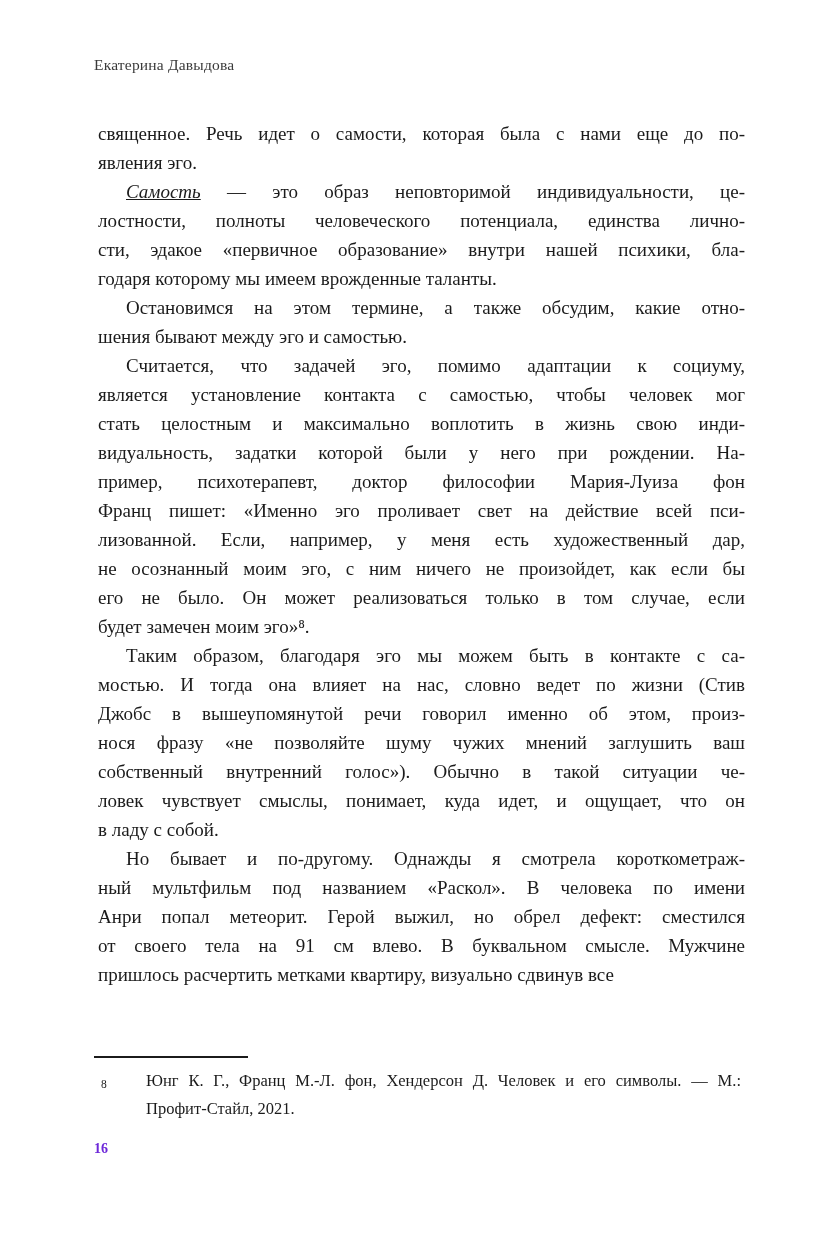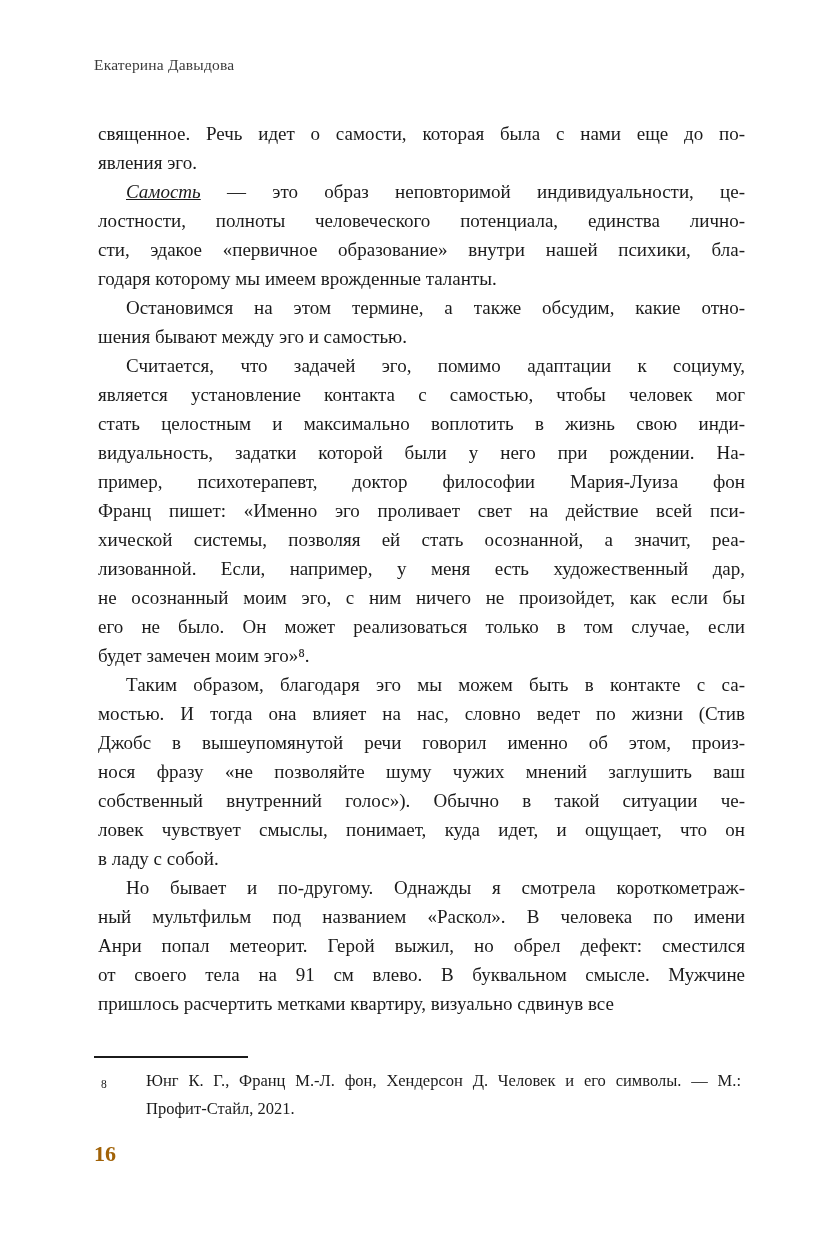--- a/index.html
+++ b/index.html
@@ -65,23 +65,23 @@
     padding-left: 7px;
     padding-top: 3px;
   }
   .fn-text { flex: 1 1 auto; margin-left: 12px; }
   .fn-text .line { text-align: justify; text-align-last: justify; }
   .fn-text .line.last { text-align-last: left; }
   .page-number {
     position: absolute;
     left: 94px;
     top: 1141px;
-    font-size: 22px;
+    font-size: 14px;
     font-weight: bold;
-    color: #a16207;
+    color: #6d28d9;
     text-align: center;
   }
 </style>
 </head>
 <body>
 
 <div class="page">
 
   <div class="running-header">Екатерина Давыдова</div>
 
@@ -100,21 +100,20 @@
         <div class="line">Остановимся на этом термине, а также обсудим, какие отно-</div>
         <div class="line last">шения бывают между эго и самостью.</div>
       </div>
       <div class="para indent">
         <div class="line">Считается, что задачей эго, помимо адаптации к социуму,</div>
         <div class="line">является установление контакта с самостью, чтобы человек мог</div>
         <div class="line">стать целостным и максимально воплотить в жизнь свою инди-</div>
         <div class="line">видуальность, задатки которой были у него при рождении. На-</div>
         <div class="line">пример, психотерапевт, доктор философии Мария-Луиза фон</div>
         <div class="line">Франц пишет: «Именно эго проливает свет на действие всей пси-</div>
-        <div class="line">хической системы, позволяя ей стать осознанной, а значит, реа-</div>
         <div class="line">лизованной. Если, например, у меня есть художественный дар,</div>
         <div class="line">не осознанный моим эго, с ним ничего не произойдет, как если бы</div>
         <div class="line">его не было. Он может реализоваться только в том случае, если</div>
         <div class="line last">будет замечен моим эго»⁸.</div>
       </div>
       <div class="para indent">
         <div class="line">Таким образом, благодаря эго мы можем быть в контакте с са-</div>
         <div class="line">мостью. И тогда она влияет на нас, словно ведет по жизни (Стив</div>
         <div class="line">Джобс в вышеупомянутой речи говорил именно об этом, произ-</div>
         <div class="line">нося фразу «не позволяйте шуму чужих мнений заглушить ваш</div>

